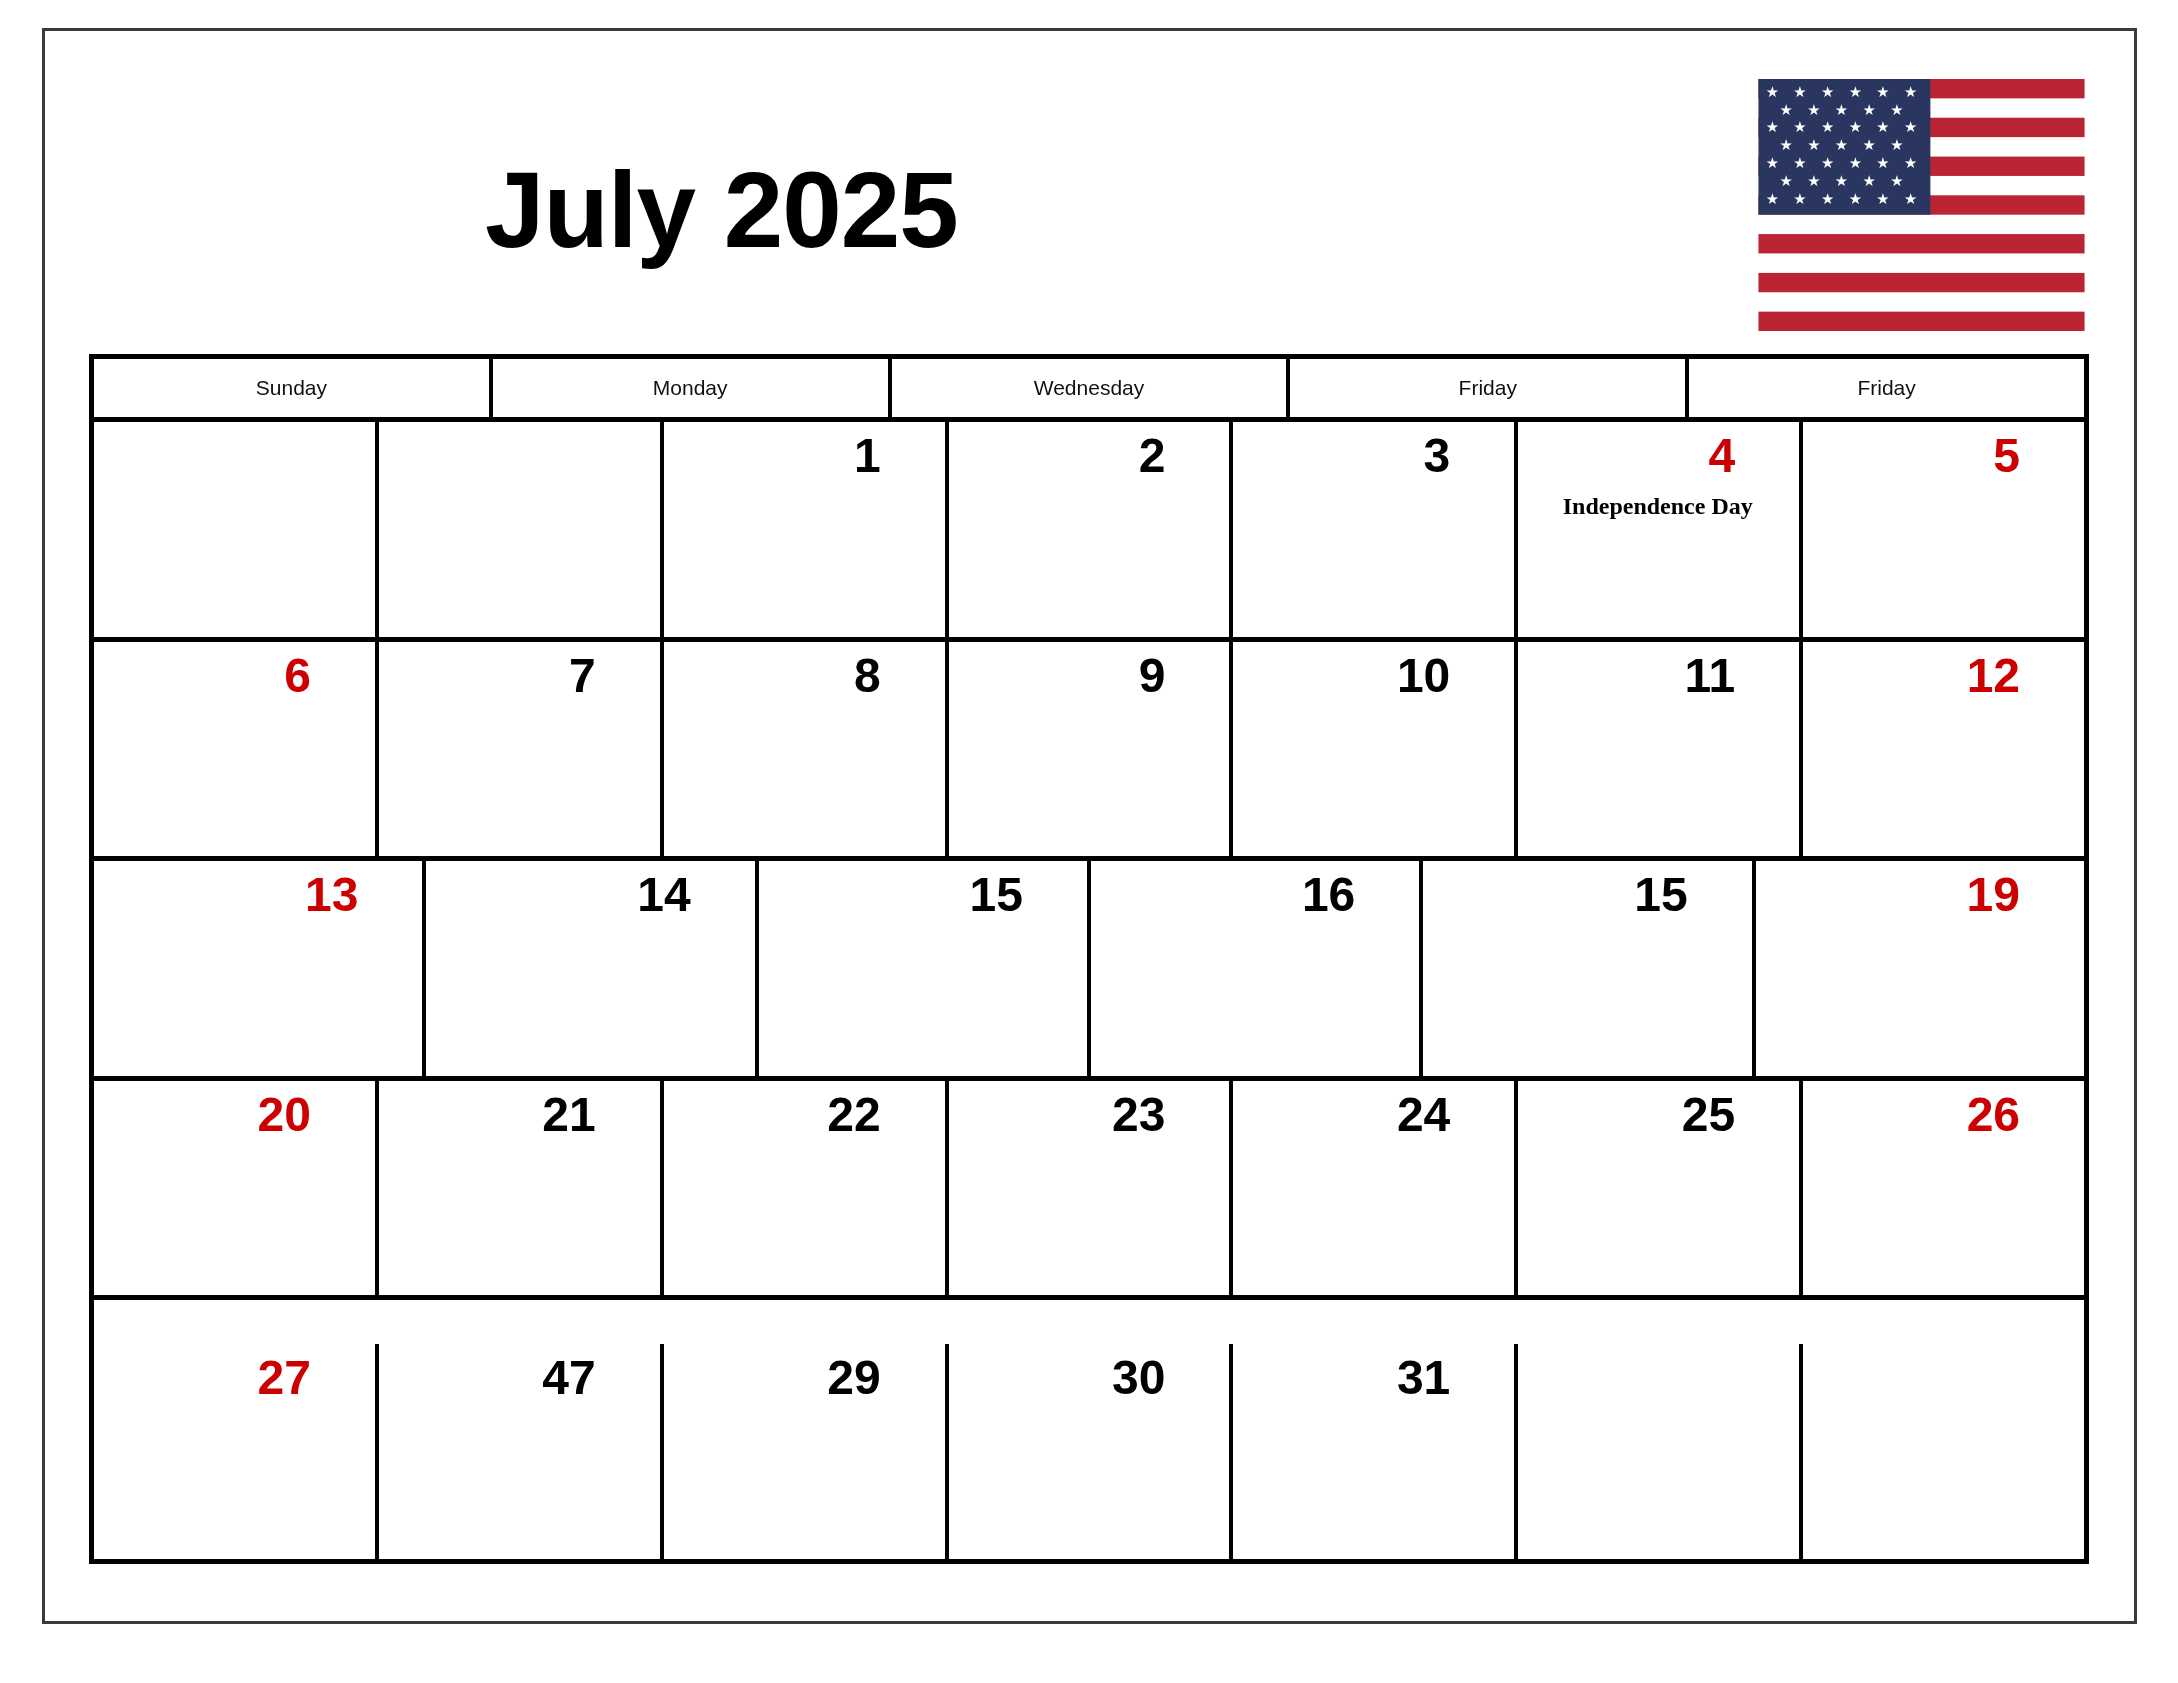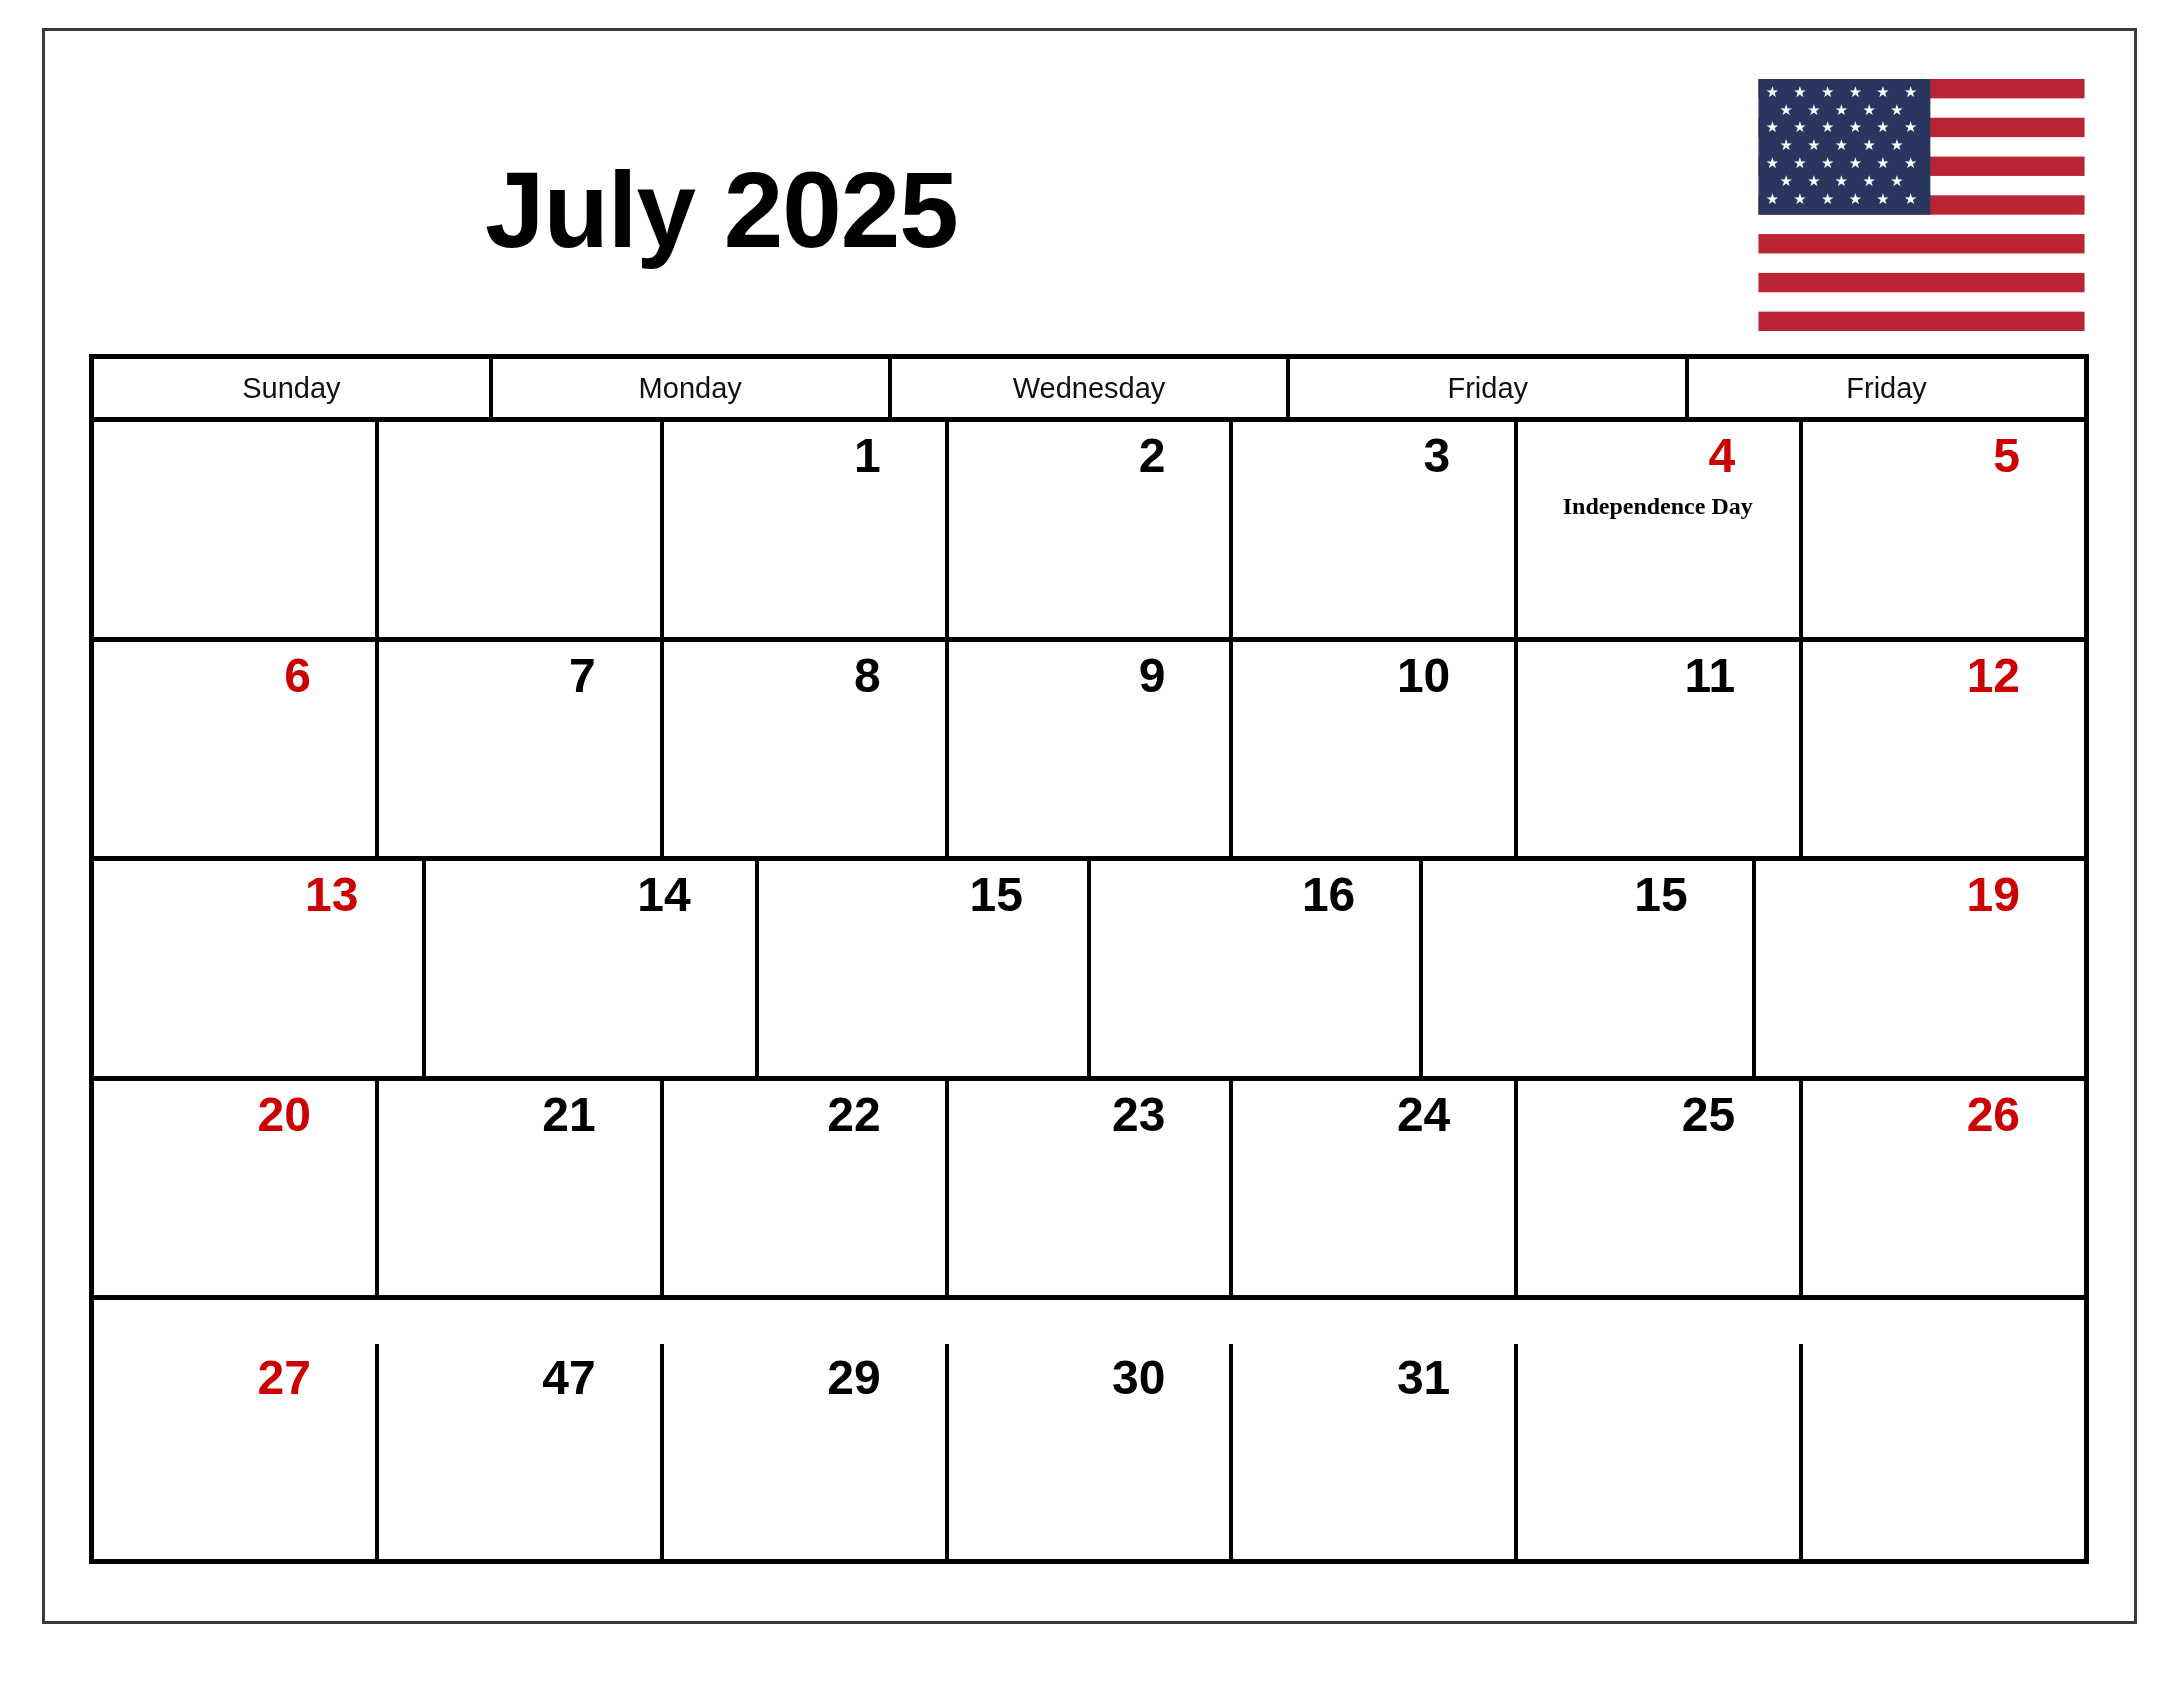--- a/index.html
+++ b/index.html
@@ -75,21 +75,21 @@
     border-bottom: 5px solid #000000;
     box-sizing: border-box;
   }
   .weekday-cell {
     flex: 1 1 0;
     border-right: 4px solid #000000;
     box-sizing: border-box;
     display: flex;
     align-items: center;
     justify-content: center;
-    font-size: 29px;
+    font-size: 21px;
     color: #111111;
     font-family: "Liberation Sans", sans-serif;
   }
   .weekday-cell:last-child { border-right: none; }
 
   .week-row {
     display: flex;
     flex: 1 1 0;
     border-bottom: 5px solid #000000;
     box-sizing: border-box;

